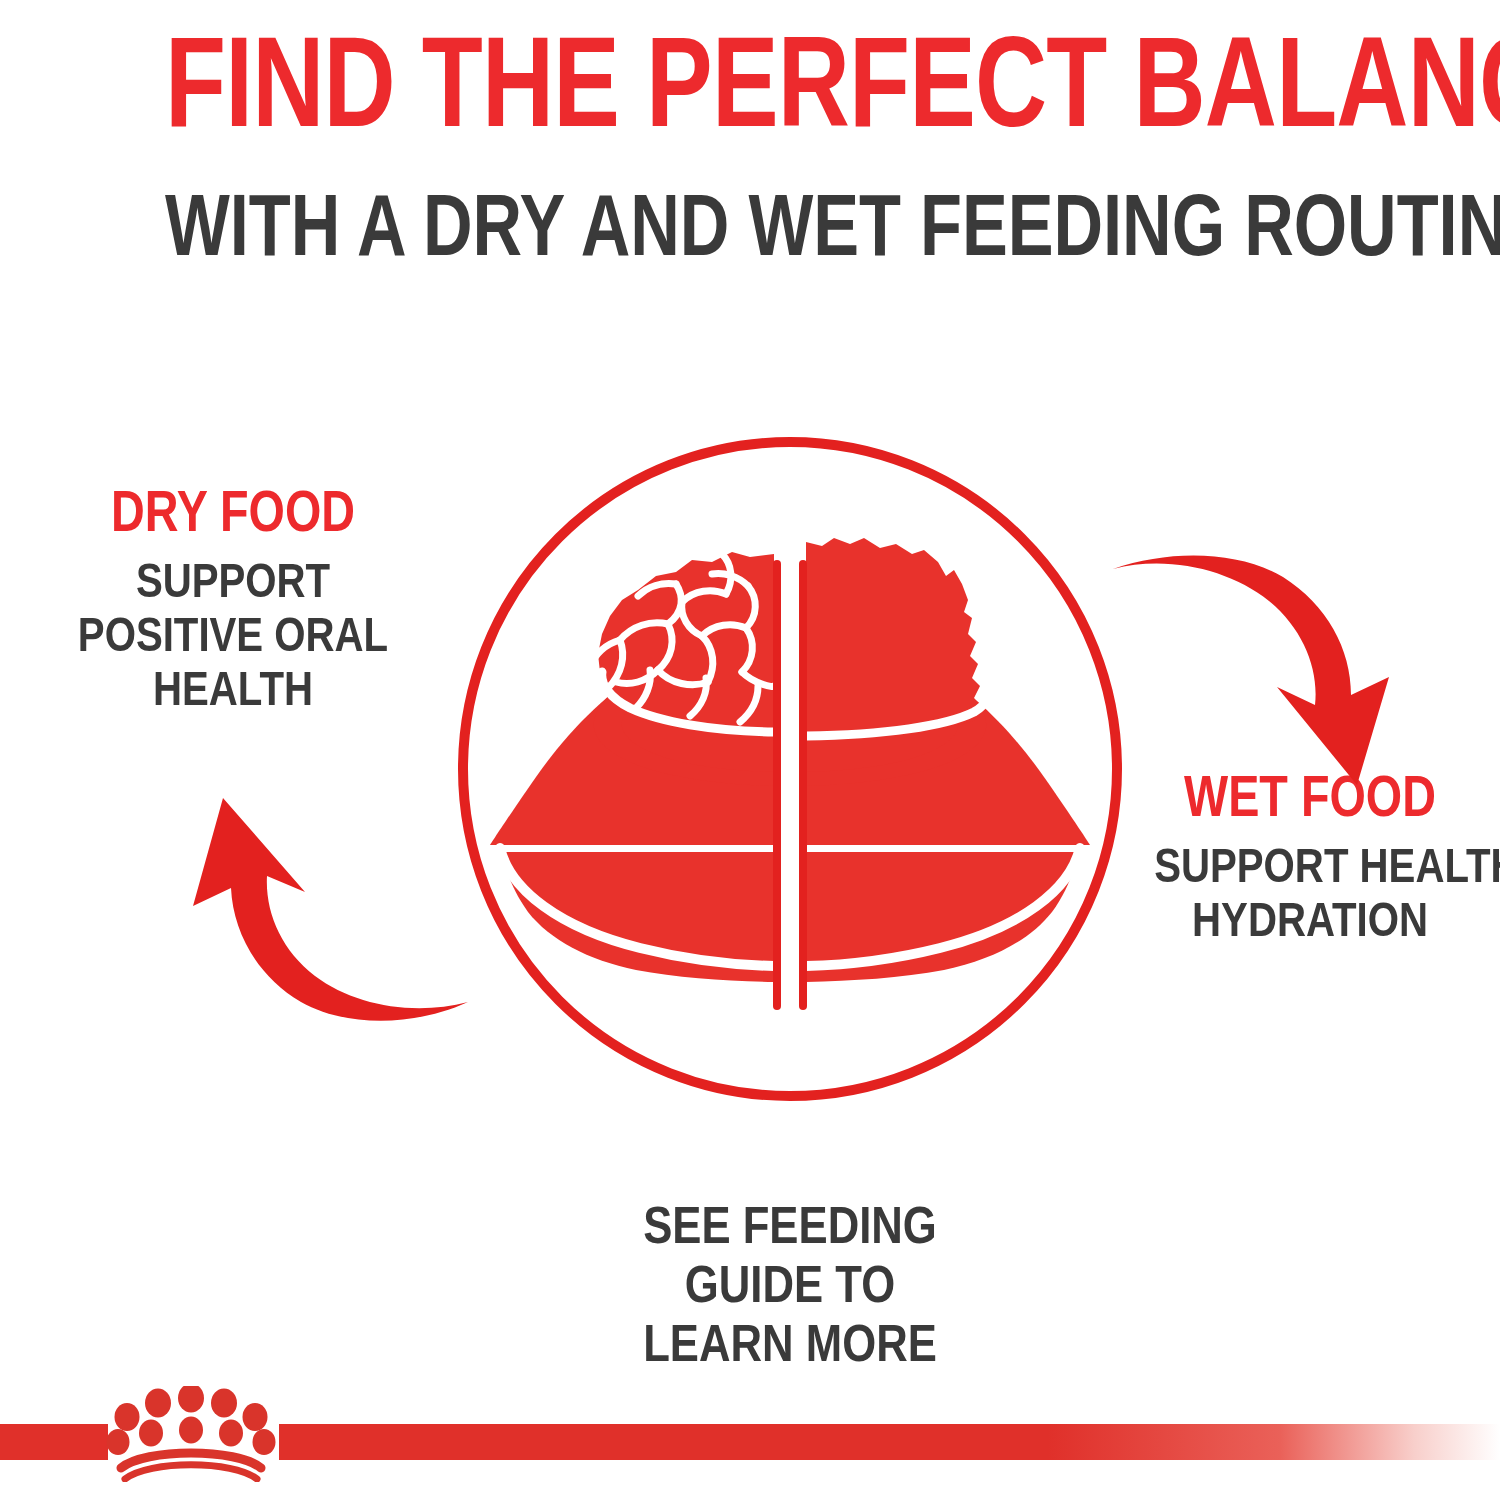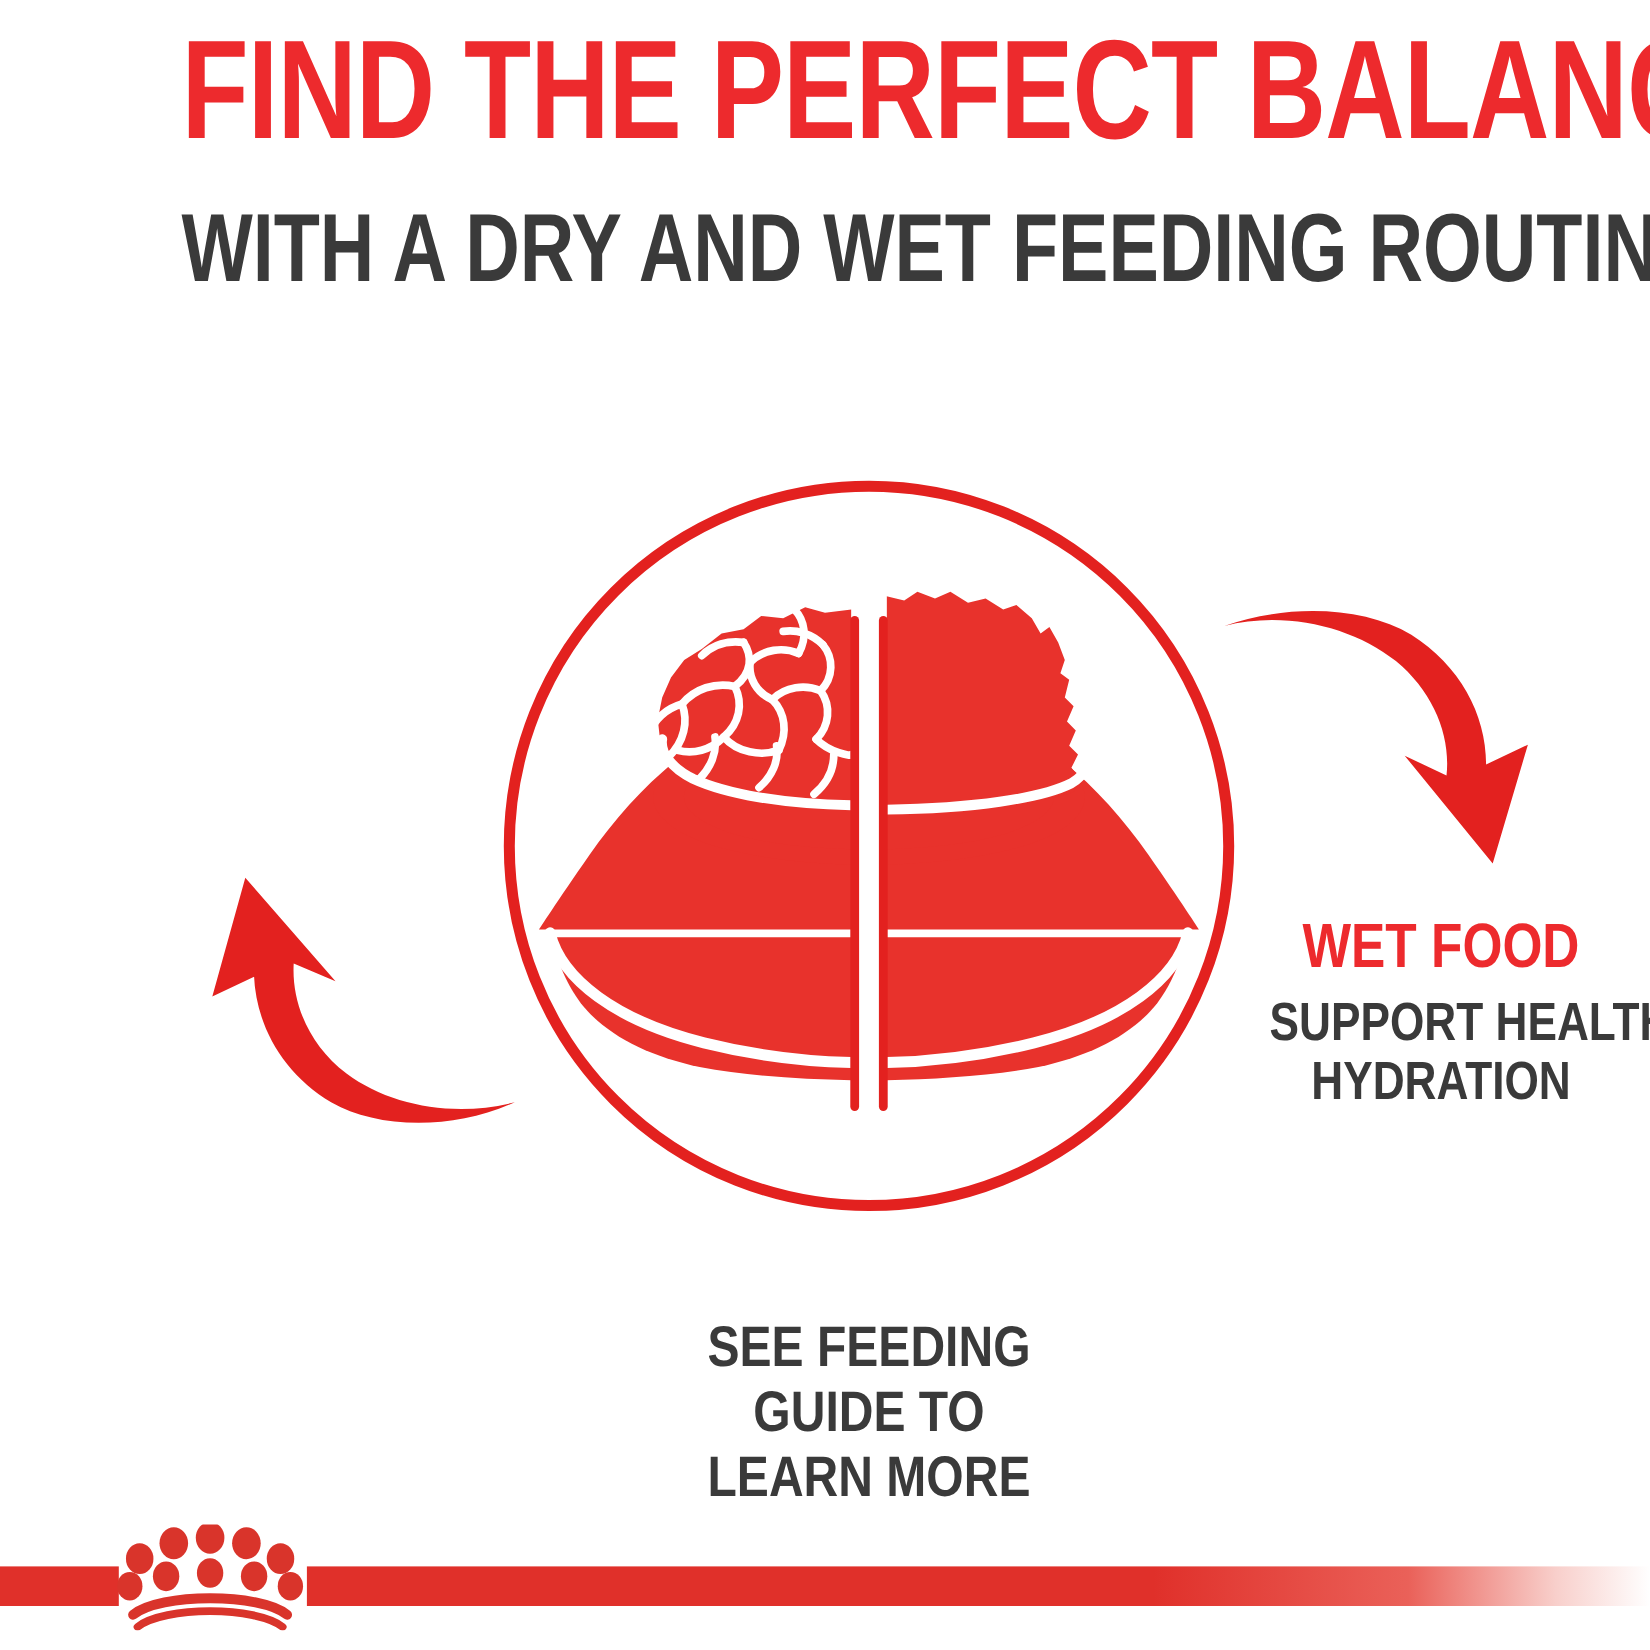--- a/index.html
+++ b/index.html
@@ -74,21 +74,21 @@
     white-space: nowrap;
   }
 
   #dry-block {
     left: 28px;
     top: 483px;
     width: 410px;
   }
   #wet-block {
     left: 1120px;
-    top: 832px;
+    top: 768px;
     width: 380px;
     text-align: center;
   }
 
   
   #cta-block {
     position: absolute;
     left: 490px;
     top: 1196px;
     width: 600px;
@@ -153,20 +153,28 @@
 </style>
 </head>
 <body>
 
 <div id="stage">
 
   <div class="headline">FIND THE PERFECT BALANCE</div>
 
   <div class="subhead">WITH A DRY AND WET FEEDING ROUTINE</div>
 
+  <div class="side-block" id="dry-block">
+    <div class="side-title">DRY FOOD</div>
+    <div class="side-body">
+      <div>SUPPORT</div>
+      <div>POSITIVE ORAL</div>
+      <div>HEALTH</div>
+    </div>
+  </div>
 
   <div class="side-block" id="wet-block">
     <div class="side-title">WET FOOD</div>
     <div class="side-body">
       <div>SUPPORT HEALTHY</div>
       <div>HYDRATION</div>
     </div>
   </div>
 
   <svg id="bowl-graphic" viewBox="0 0 700 700">

